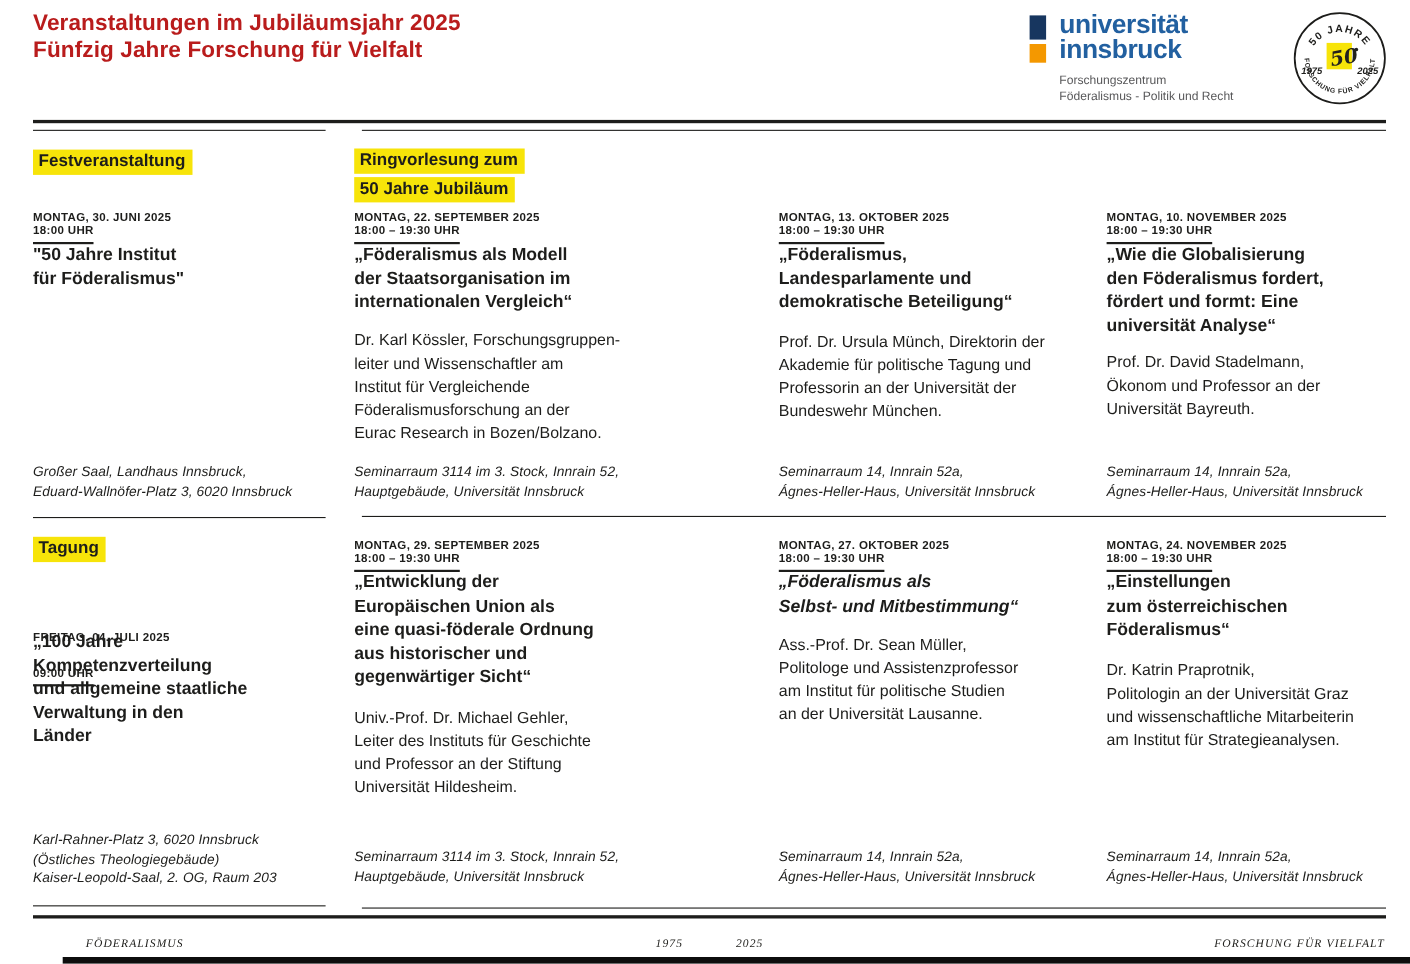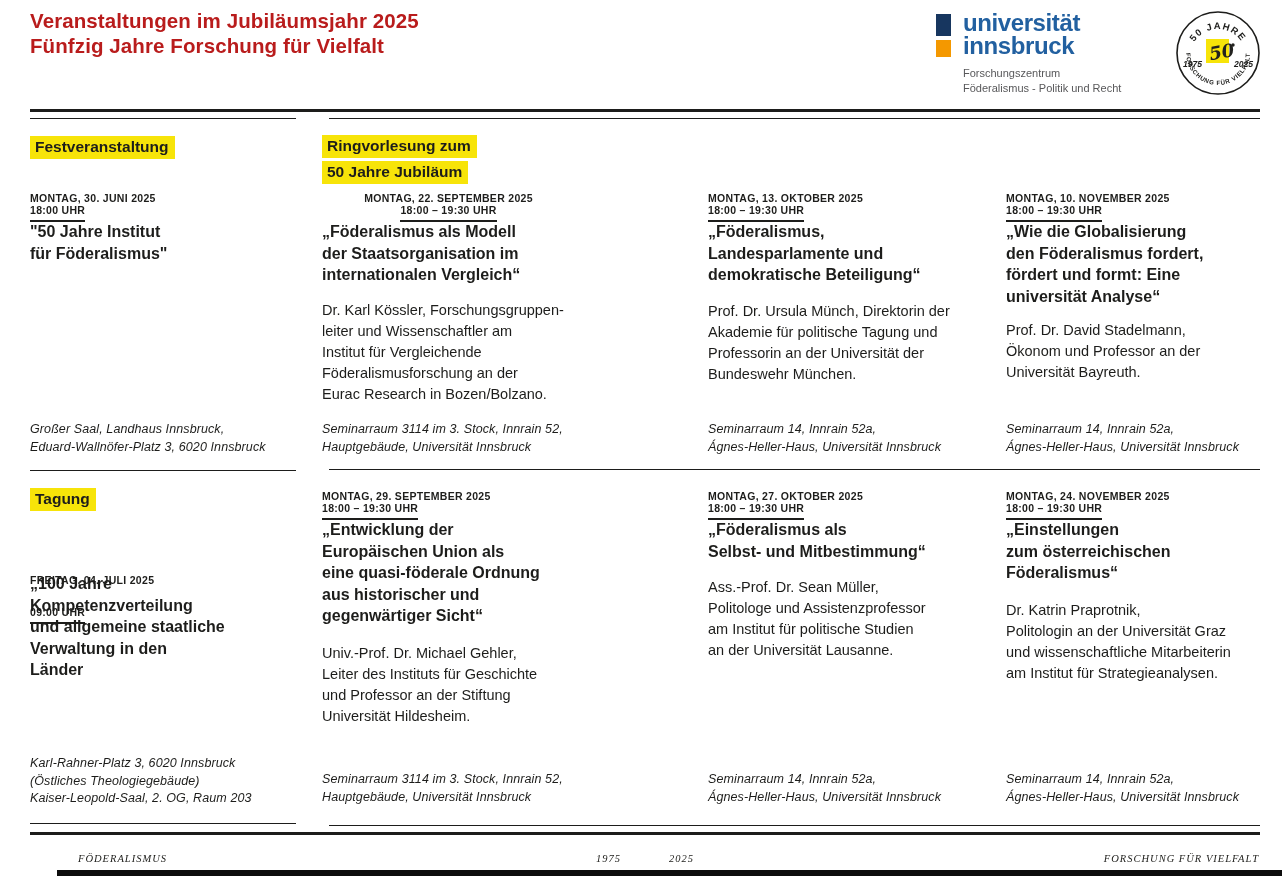--- a/index.html
+++ b/index.html
@@ -114,21 +114,21 @@
 Länder</div>
 <div class="abs evenue" style="left:30px;top:755px;width:285px;">Karl-Rahner-Platz 3, 6020 Innsbruck
 (Östliches Theologiegebäude)
 Kaiser-Leopold-Saal, 2. OG, Raum 203</div>
 
 <div class="abs" style="left:322px;top:135px;">
   <span class="hl">Ringvorlesung zum</span>
   <span class="hl" style="margin-top:3px;">50 Jahre Jubiläum</span>
 </div>
 
-<div class="abs daterow" style="left:322px;top:192px;width:253px;align-items:center;">
+<div class="abs daterow" style="left:322px;top:192px;width:253px;">
   <span class="edate">MONTAG, 22. SEPTEMBER 2025</span>
   <span class="etime">18:00 – 19:30 UHR</span>
 </div>
 <div class="abs etitle" style="left:322px;top:221px;width:300px;">„Föderalismus als Modell
 der Staatsorganisation im
 internationalen Vergleich“</div>
 <div class="abs espeaker" style="left:322px;top:300px;width:300px;">Dr. Karl Kössler, Forschungsgruppen-
 leiter und Wissenschaftler am
 Institut für Vergleichende
 Föderalismusforschung an der
@@ -163,21 +163,21 @@
 Akademie für politische Tagung und
 Professorin an der Universität der
 Bundeswehr München.</div>
 <div class="abs evenue" style="left:708px;top:421px;width:295px;">Seminarraum 14, Innrain 52a,
 Ágnes-Heller-Haus, Universität Innsbruck</div>
 
 <div class="abs daterow" style="left:708px;top:490px;width:256px;">
   <span class="edate">MONTAG, 27. OKTOBER 2025</span>
   <span class="etime">18:00 – 19:30 UHR</span>
 </div>
-<div class="abs etitle" style="left:708px;top:519px;width:295px;">„Föderalismus als
+<div class="abs etitle" style="left:708px;top:519px;width:295px;font-style:italic;">„Föderalismus als
 Selbst- und Mitbestimmung“</div>
 <div class="abs espeaker" style="left:708px;top:577px;width:295px;">Ass.-Prof. Dr. Sean Müller,
 Politologe und Assistenzprofessor
 am Institut für politische Studien
 an der Universität Lausanne.</div>
 <div class="abs evenue" style="left:708px;top:771px;width:295px;">Seminarraum 14, Innrain 52a,
 Ágnes-Heller-Haus, Universität Innsbruck</div>
 
 <div class="abs daterow" style="left:1006px;top:192px;width:253px;">
   <span class="edate">MONTAG, 10. NOVEMBER 2025</span>

